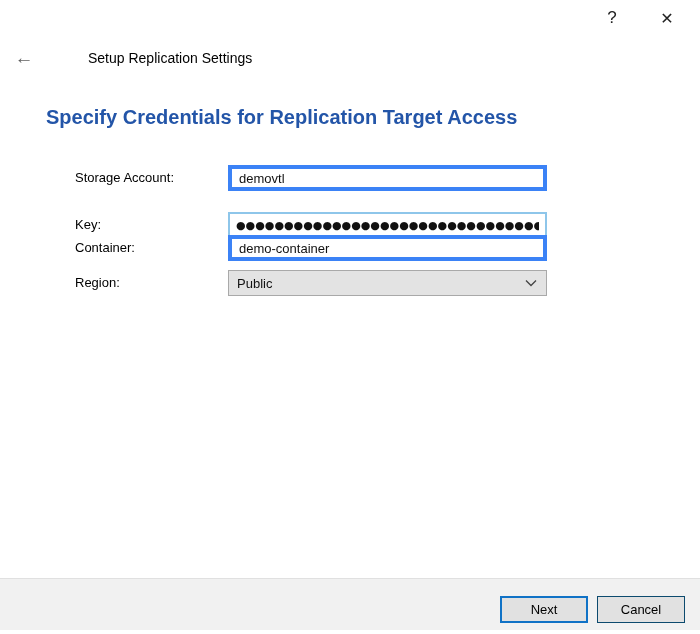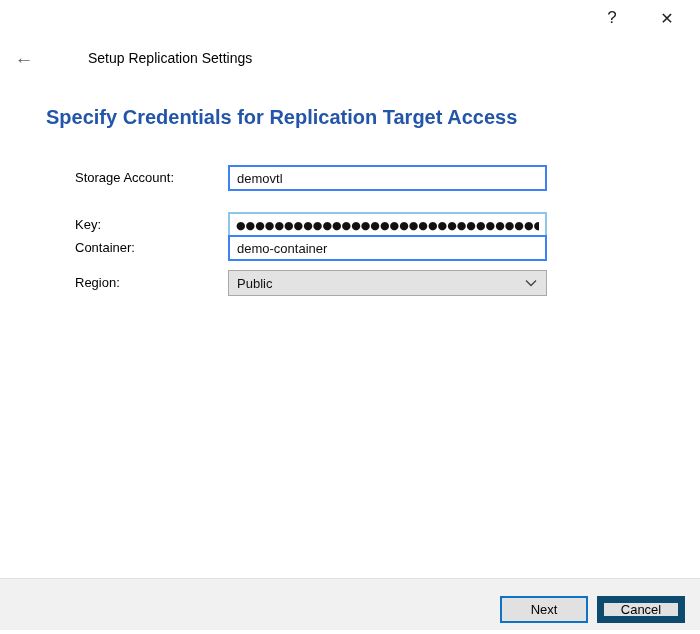--- a/index.html
+++ b/index.html
@@ -83,21 +83,21 @@
     font-size: 13px;
     color: #000000;
     white-space: nowrap;
   }
   .field-input {
     position: absolute;
     left: 228px;
     top: 0;
     width: 319px;
     height: 26px;
-    border: 2px solid #3b82f6;
+    border: 4px solid #3b82f6;
     background: #ffffff;
     font-family: "Liberation Sans", "DejaVu Sans", sans-serif;
     font-size: 13px;
     color: #111111;
     padding: 4px 7px;
     outline: none;
   }
   .field-input.password {
     border: 2px solid #8ec6ea;
     font-size: 11px;
@@ -143,21 +143,21 @@
     font-family: "Liberation Sans", "DejaVu Sans", sans-serif;
     font-size: 13px;
     color: #000000;
     display: flex;
     align-items: center;
     justify-content: center;
     cursor: default;
     user-select: none;
   }
   .btn-next   { left: 500px; border: 2px solid #1072c6; }
-  .btn-cancel { left: 597px; border: 7px solid #0c4a6e; }
+  .btn-cancel { left: 597px; border: 1px solid #0c4a6e; }
 </style>
 </head>
 <body>
 
 <div class="window">
 
   <div class="titlebar-btn help-btn">
     <span>?</span>
   </div>
   <div class="titlebar-btn close-btn">

